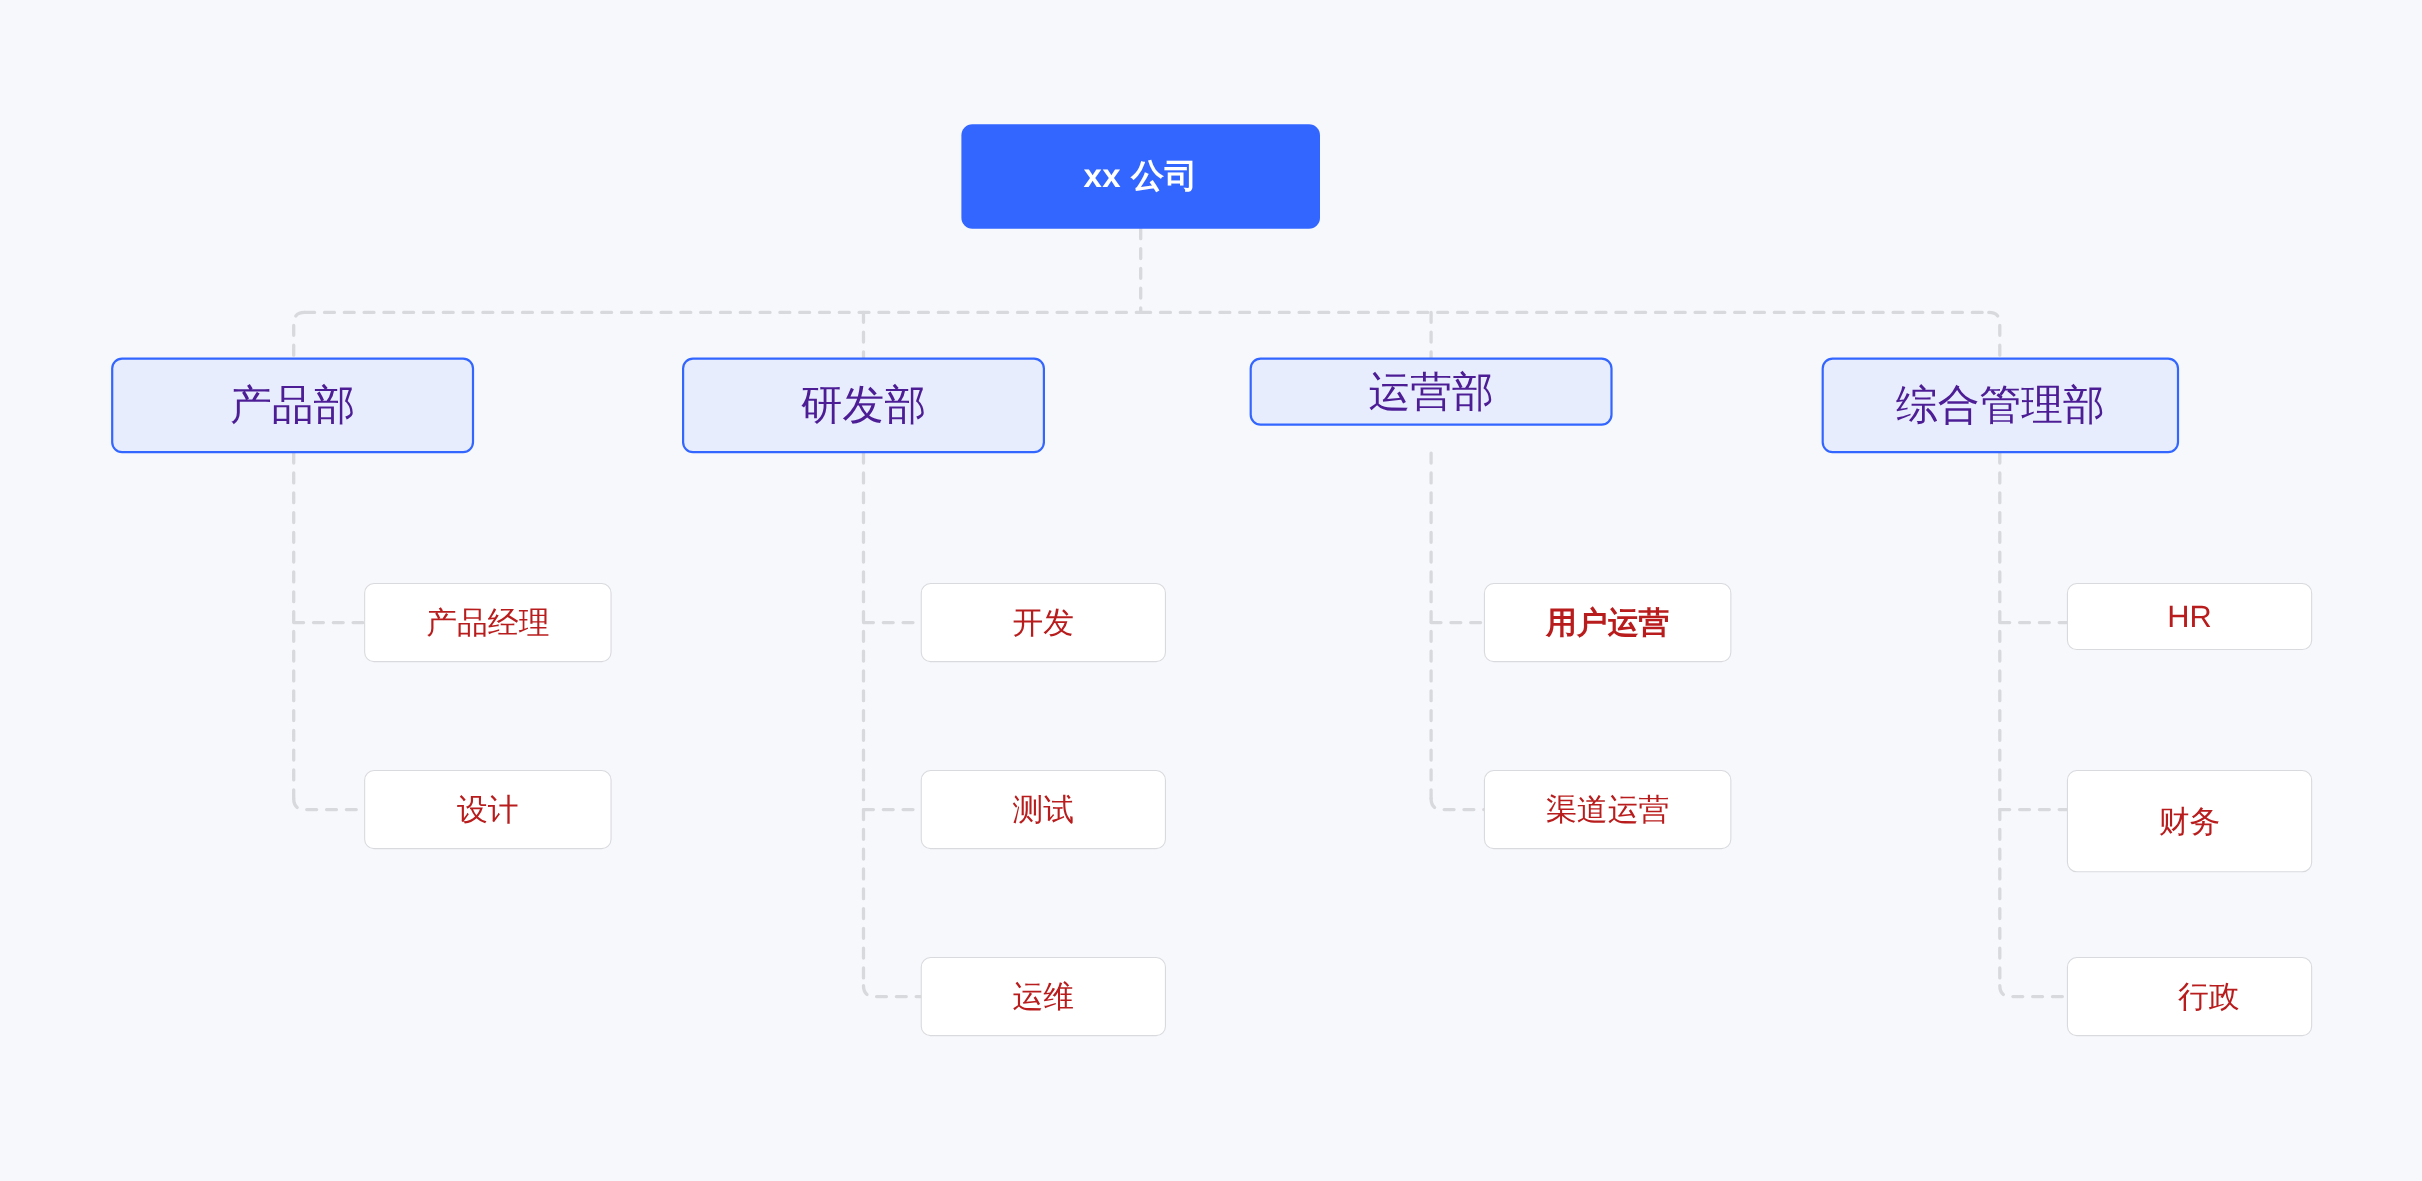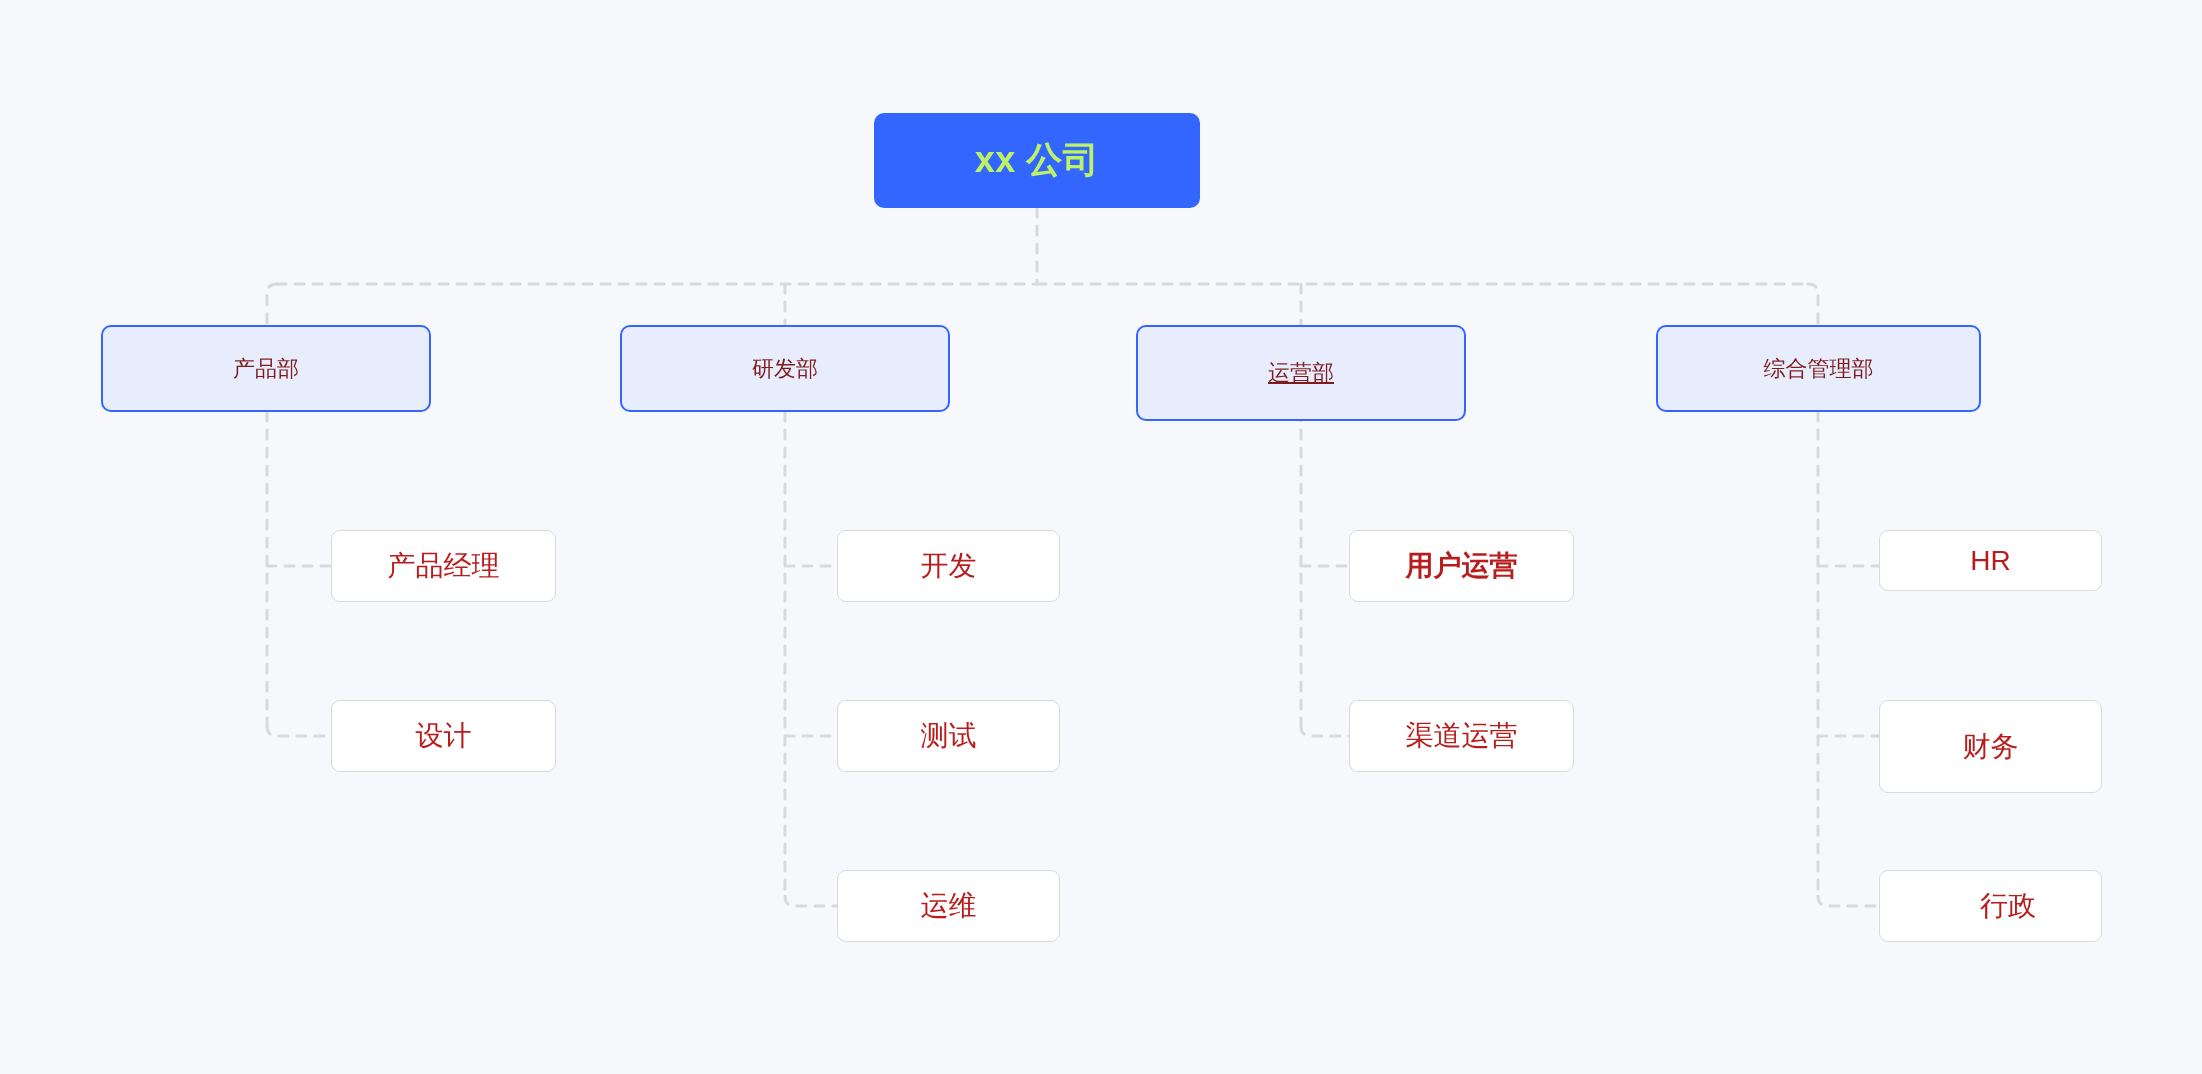--- a/index.html
+++ b/index.html
@@ -15,30 +15,30 @@
   .node{
     position:absolute;
     box-sizing:border-box;
     display:flex;align-items:center;justify-content:center;
     text-align:center;
     border-radius:9px;
     white-space:nowrap;
   }
   .node-root{
     background:#3366ff;
-    color:#bef264;
-    font-size:36px;
+    color:#ffffff;
+    font-size:30px;
     font-weight:bold;
     letter-spacing:.5px;
     border-radius:10px;
   }
   .node-dept{
     background:#e8edfd;
-    color:#7f1d1d;
-    font-size:22px;
+    color:#4c1d95;
+    font-size:38px;
     border:2px solid #3366ff;
     border-radius:10px;
   }
   .node-leaf{
     background:#ffffff;
     color:#b91c1c;
     font-size:28px;
     border:1px solid #d9dade;
     border-radius:9px;
   }
@@ -74,21 +74,21 @@
 
   <div id="node-layer">
       <div class="node node-root" style="left: 874px; top: 113px; width: 326px; height: 95px;">xx 公司</div>
       <div class="node node-dept" style="left: 101px; top: 325px; width: 330px; height: 87px;">产品部</div>
       <div class="node node-leaf" style="left: 331px; top: 530px; width: 225px; height: 72px;">产品经理</div>
       <div class="node node-leaf" style="left: 331px; top: 700px; width: 225px; height: 72px;">设计</div>
       <div class="node node-dept" style="left: 620px; top: 325px; width: 330px; height: 87px;">研发部</div>
       <div class="node node-leaf" style="left: 837px; top: 530px; width: 223px; height: 72px;">开发</div>
       <div class="node node-leaf" style="left: 837px; top: 700px; width: 223px; height: 72px; text-align: right;">测试</div>
       <div class="node node-leaf" style="left: 837px; top: 870px; width: 223px; height: 72px;">运维</div>
-      <div class="node node-dept" style="left: 1136px; top: 325px; width: 330px; height: 96px; text-decoration: underline;">运营部</div>
+      <div class="node node-dept" style="left: 1136px; top: 325px; width: 330px; height: 62px;">运营部</div>
       <div class="node node-leaf" style="left: 1349px; top: 530px; width: 225px; height: 72px; font-weight: bold;">用户运营</div>
       <div class="node node-leaf" style="left: 1349px; top: 700px; width: 225px; height: 72px;">渠道运营</div>
       <div class="node node-dept" style="left: 1656px; top: 325px; width: 325px; height: 87px;">综合管理部</div>
       <div class="node node-leaf" style="left: 1879px; top: 530px; width: 223px; height: 61px;">HR</div>
       <div class="node node-leaf" style="left: 1879px; top: 700px; width: 223px; height: 93px;">财务</div>
       <div class="node node-leaf" style="left: 1879px; top: 870px; width: 223px; height: 72px; padding-left: 35px;">行政</div>
     </div>
 
 </div>
 

